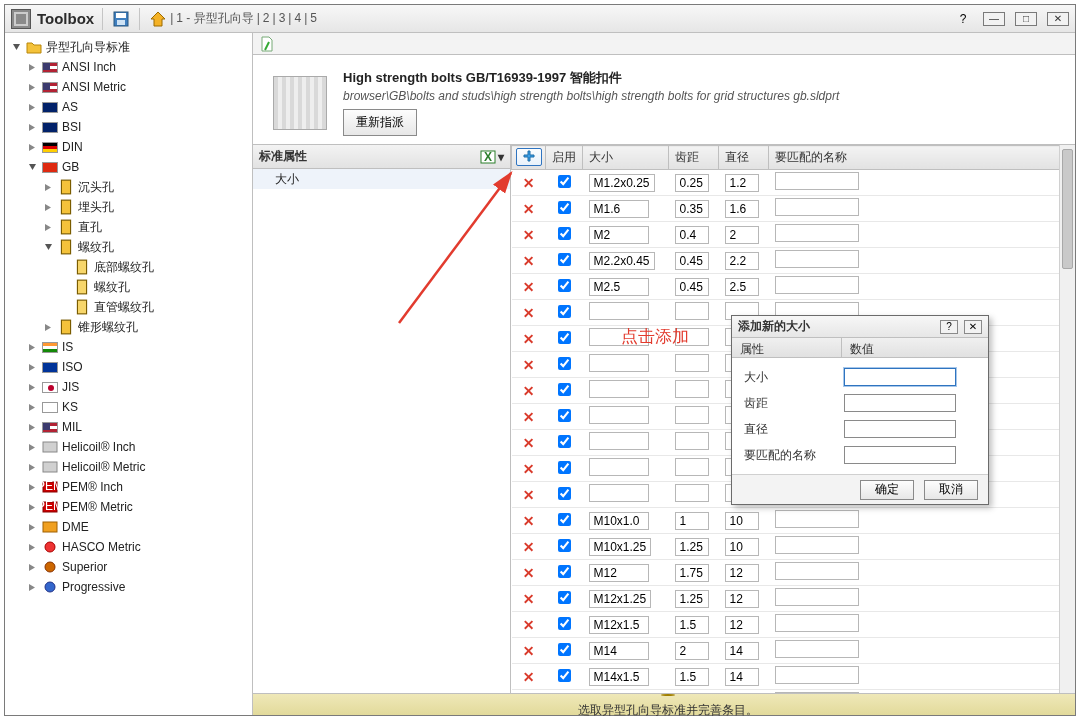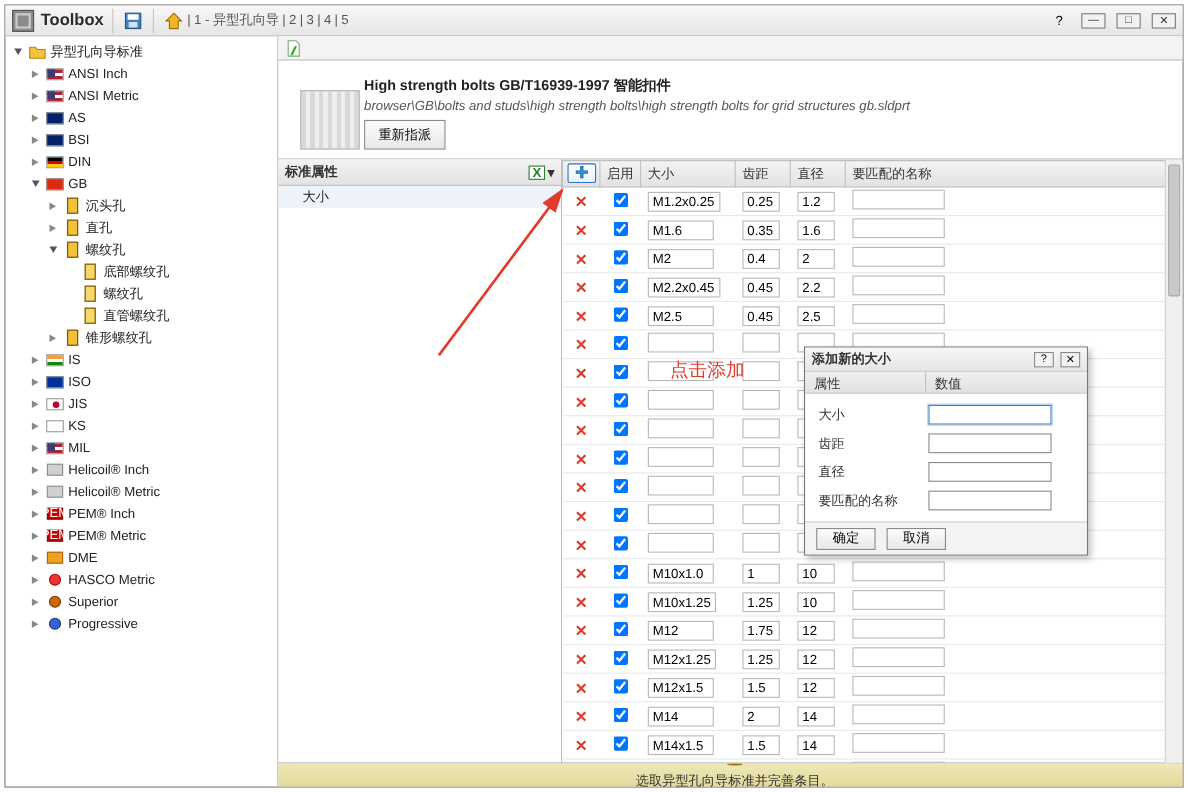--- a/index.html
+++ b/index.html
@@ -40,21 +40,21 @@
   .flag-eu{background:#003399;}
   .flag-jp{background:#fff;position:relative;} .flag-jp:after{content:"";position:absolute;left:5px;top:2px;width:6px;height:6px;border-radius:50%;background:#bc002d;}
   .flag-kr{background:#fff;}
   .hole-ico svg{fill:#f4c23a;stroke:#7a5c00;stroke-width:1;}
   .hole-ico-sel svg{fill:#f7d66a;}
   .vendor-ico{width:16px;height:14px;}
   
   .main { flex:1; display:flex; flex-direction:column; min-width:0; position:relative;}
   .pagebar{height:22px;border-bottom:1px solid #bfbfbf;display:flex;align-items:center;padding-left:6px;background:#f3f3f3;}
   .pagebar .pb-icon{width:16px;height:16px;}
-  .doc-header{display:flex;gap:4px;padding:14px 14px 8px 20px;align-items:flex-end;}
+  .doc-header{display:flex;gap:16px;padding:14px 14px 8px 20px;align-items:center;}
   .doc-thumb{width:54px;height:54px;border:1px solid #aaa;background:repeating-linear-gradient(90deg,#d9d9d9 0 4px,#eee 4px 8px);}
   .doc-title{font-weight:bold;color:#222;font-size:13px;margin-bottom:2px;}
   .doc-path{font-style:italic;color:#555;margin-bottom:6px;}
   .reassign-btn{border:1px solid #8a8a8a;background:linear-gradient(#fdfdfd,#e7e7e7);padding:4px 12px;cursor:pointer;}
   .split{flex:1;display:flex;min-height:0;border-top:1px solid #bfbfbf;}
   .props{width:258px;border-right:1px solid #bfbfbf;display:flex;flex-direction:column;}
   .props-hd{height:24px;background:linear-gradient(#f3f3f3,#e2e2e2);border-bottom:1px solid #bfbfbf;display:flex;align-items:center;padding:0 6px;font-weight:bold;color:#333;}
   .props-hd .excel{margin-left:auto;display:flex;align-items:center;gap:2px;}
   .props-list{flex:1;overflow:auto;}
   .props-item{display:flex;align-items:center;height:20px;padding-left:22px;gap:6px;}
@@ -72,36 +72,36 @@
   .cellbox{border:1px solid #b7b7b7;background:#fff;height:18px;padding:0 4px;display:inline-flex;align-items:center;min-width:60px;}
   .cellbox.sm{min-width:34px;}
   .cellbox.name{min-width:84px;}
   .addbtn{display:inline-flex;align-items:center;justify-content:center;width:26px;height:18px;border:1px solid #2f74c0;background:linear-gradient(#fdfefe,#e9f2fb);border-radius:2px;cursor:pointer;}
   .addbtn svg{width:14px;height:14px;}
   .grid input[type=checkbox]{width:13px;height:13px;}
   .status{height:22px;background:linear-gradient(#efe8b8,#e2da9b);border-top:1px solid #bfbfbf;display:flex;align-items:center;padding-left:8px;gap:6px;color:#333;flex-direction:column;}
   .bulb{width:14px;height:14px;border-radius:50%;background:radial-gradient(circle at 35% 30%,#fff7c0,#f3c200);border:1px solid #a07e00;}
   
   .arrow-svg{position:absolute;left:0;top:0;pointer-events:none;}
-  .anno{position:absolute;color:#e23b2e;font-size:17px;left:356px;top:292px;font-family:"SimSun","Microsoft YaHei";}
+  .anno{position:absolute;color:#e23b2e;font-size:17px;left:368px;top:292px;font-family:"SimSun","Microsoft YaHei";}
   
   .dialog{position:absolute;left:478px;top:282px;width:258px;border:1px solid #6b6b6b;background:#f3f3f3;box-shadow:3px 3px 6px rgba(0,0,0,.25);}
   .dlg-title{height:22px;background:linear-gradient(#f7f7f7,#e6e6e6);display:flex;align-items:center;padding:0 6px;border-bottom:1px solid #bfbfbf;}
   .dlg-title .dtxt{font-weight:bold;color:#333;}
   .dlg-title .dctl{margin-left:auto;display:flex;gap:6px;}
   .dlg-title .dbtn{width:18px;height:14px;border:1px solid #8a8a8a;background:#f2f2f2;display:flex;align-items:center;justify-content:center;font-size:10px;}
   .dlg-head{height:20px;background:linear-gradient(#f0f0f0,#e1e1e1);display:flex;border-bottom:1px solid #bfbfbf;}
   .dlg-head div{padding:3px 8px;color:#333;}
   .dlg-head div:first-child{width:110px;border-right:1px solid #bfbfbf;}
   .dlg-body{background:#fff;padding:6px 0;}
   .dlg-row{display:flex;align-items:center;height:26px;padding:0 12px;}
   .dlg-row label{width:100px;color:#333;}
   .dlg-row input{border:1px solid #8a8a8a;height:18px;width:112px;padding:0 3px;}
   .dlg-row input.focus{border:1px solid #2f74c0;outline:1px solid #a7c7ea;}
-  .dlg-foot{height:30px;display:flex;align-items:center;gap:10px;padding:0 10px;background:#f3f3f3;border-top:1px solid #d0d0d0;}
+  .dlg-foot{height:30px;display:flex;align-items:center;justify-content:flex-end;gap:10px;padding:0 10px;background:#f3f3f3;border-top:1px solid #d0d0d0;}
   .dlg-foot button{border:1px solid #8a8a8a;background:linear-gradient(#fdfdfd,#e7e7e7);height:20px;padding:0 14px;cursor:pointer;}
   .vscroll{position:absolute;right:0;top:0;bottom:0;width:16px;background:#f0f0f0;border-left:1px solid #d0d0d0;}
   .vscroll .thumb{position:absolute;left:2px;right:2px;top:4px;height:120px;background:#c9c9c9;border:1px solid #a8a8a8;border-radius:2px;}
 </style>
 </head>
 <body>
 
 <div class="window">
 
   <div class="titlebar">
@@ -223,20 +223,35 @@
                         <svg viewBox="0 0 9 9">
                           <path d="M1 1 L7 4.5 L1 8 Z" fill="#888"></path>
                         </svg>
                       </span>
                       <span class="ico hole-ico">
                         <svg viewBox="0 0 14 14">
                           <rect x="3" y="1" width="8" height="12"></rect>
                         </svg>
                       </span>
                       <span class="lbl">沉头孔</span>
+                    </div>
+                  </li>
+                <li>
+                    <div class="node">
+                      <span class="exp">
+                        <svg viewBox="0 0 9 9">
+                          <path d="M1 1 L7 4.5 L1 8 Z" fill="#888"></path>
+                        </svg>
+                      </span>
+                      <span class="ico hole-ico">
+                        <svg viewBox="0 0 14 14">
+                          <rect x="3" y="1" width="8" height="12"></rect>
+                        </svg>
+                      </span>
+                      <span class="lbl">埋头孔</span>
                     </div>
                   </li>
                 <li>
                     <div class="node">
                       <span class="exp">
                         <svg viewBox="0 0 9 9">
                           <path d="M1 1 L7 4.5 L1 8 Z" fill="#888"></path>
                         </svg>
                       </span>
                       <span class="ico hole-ico">

